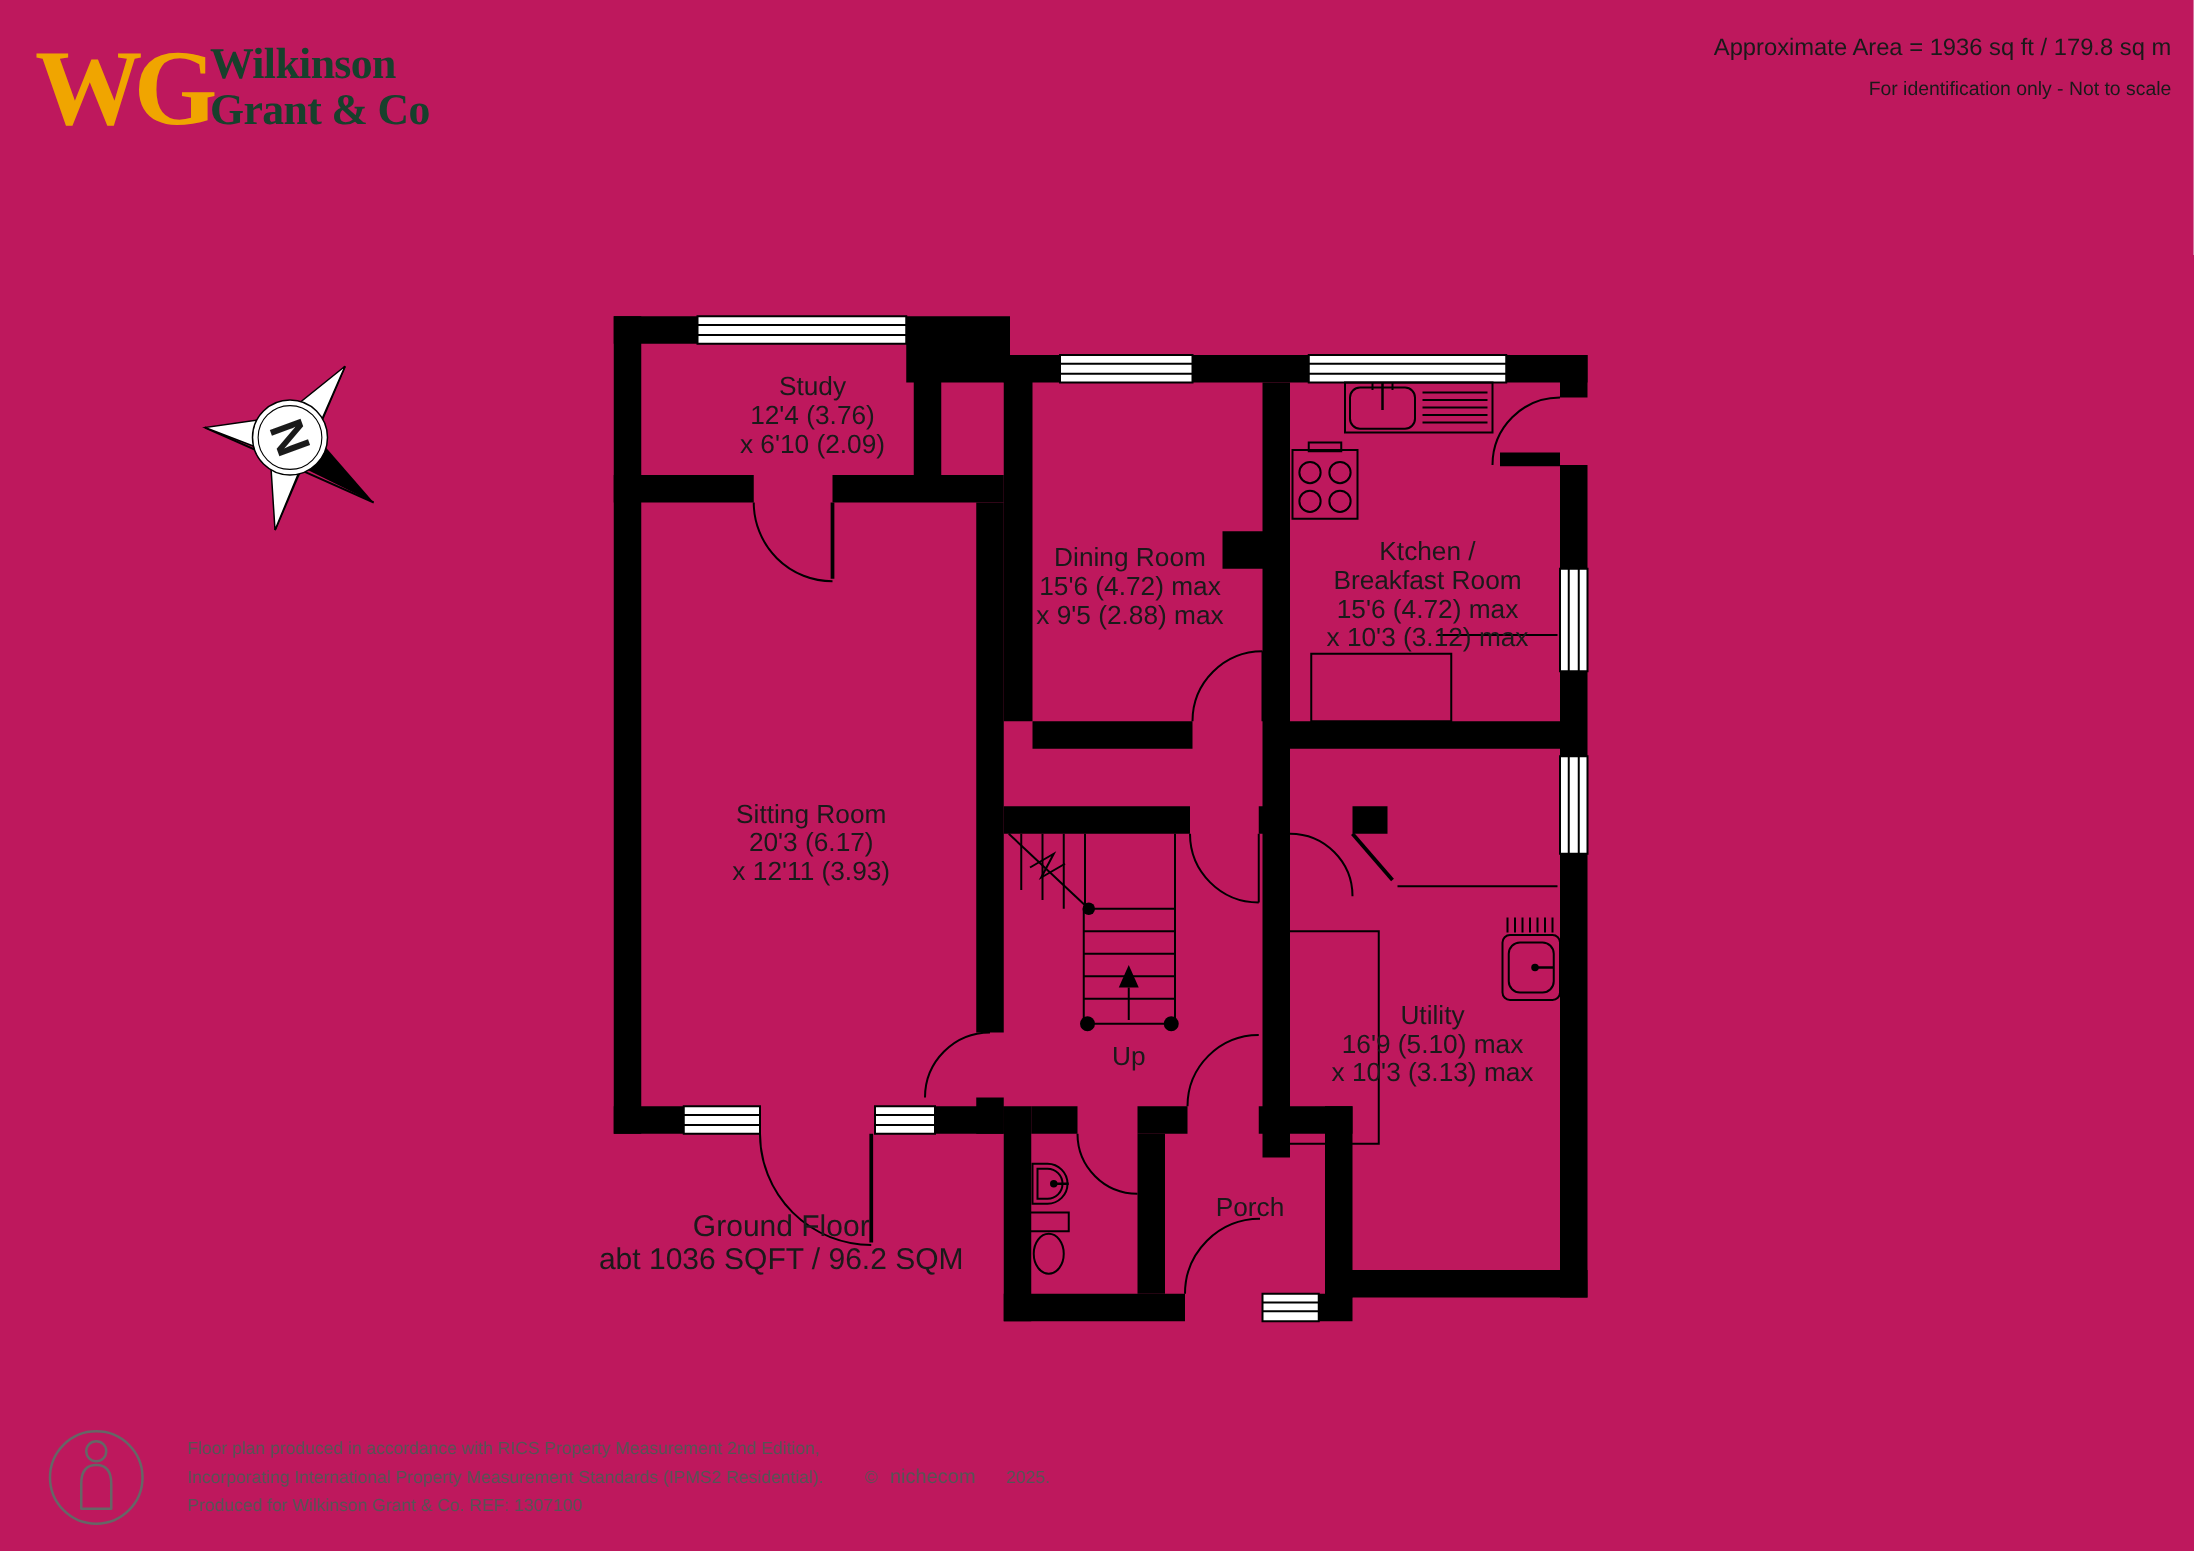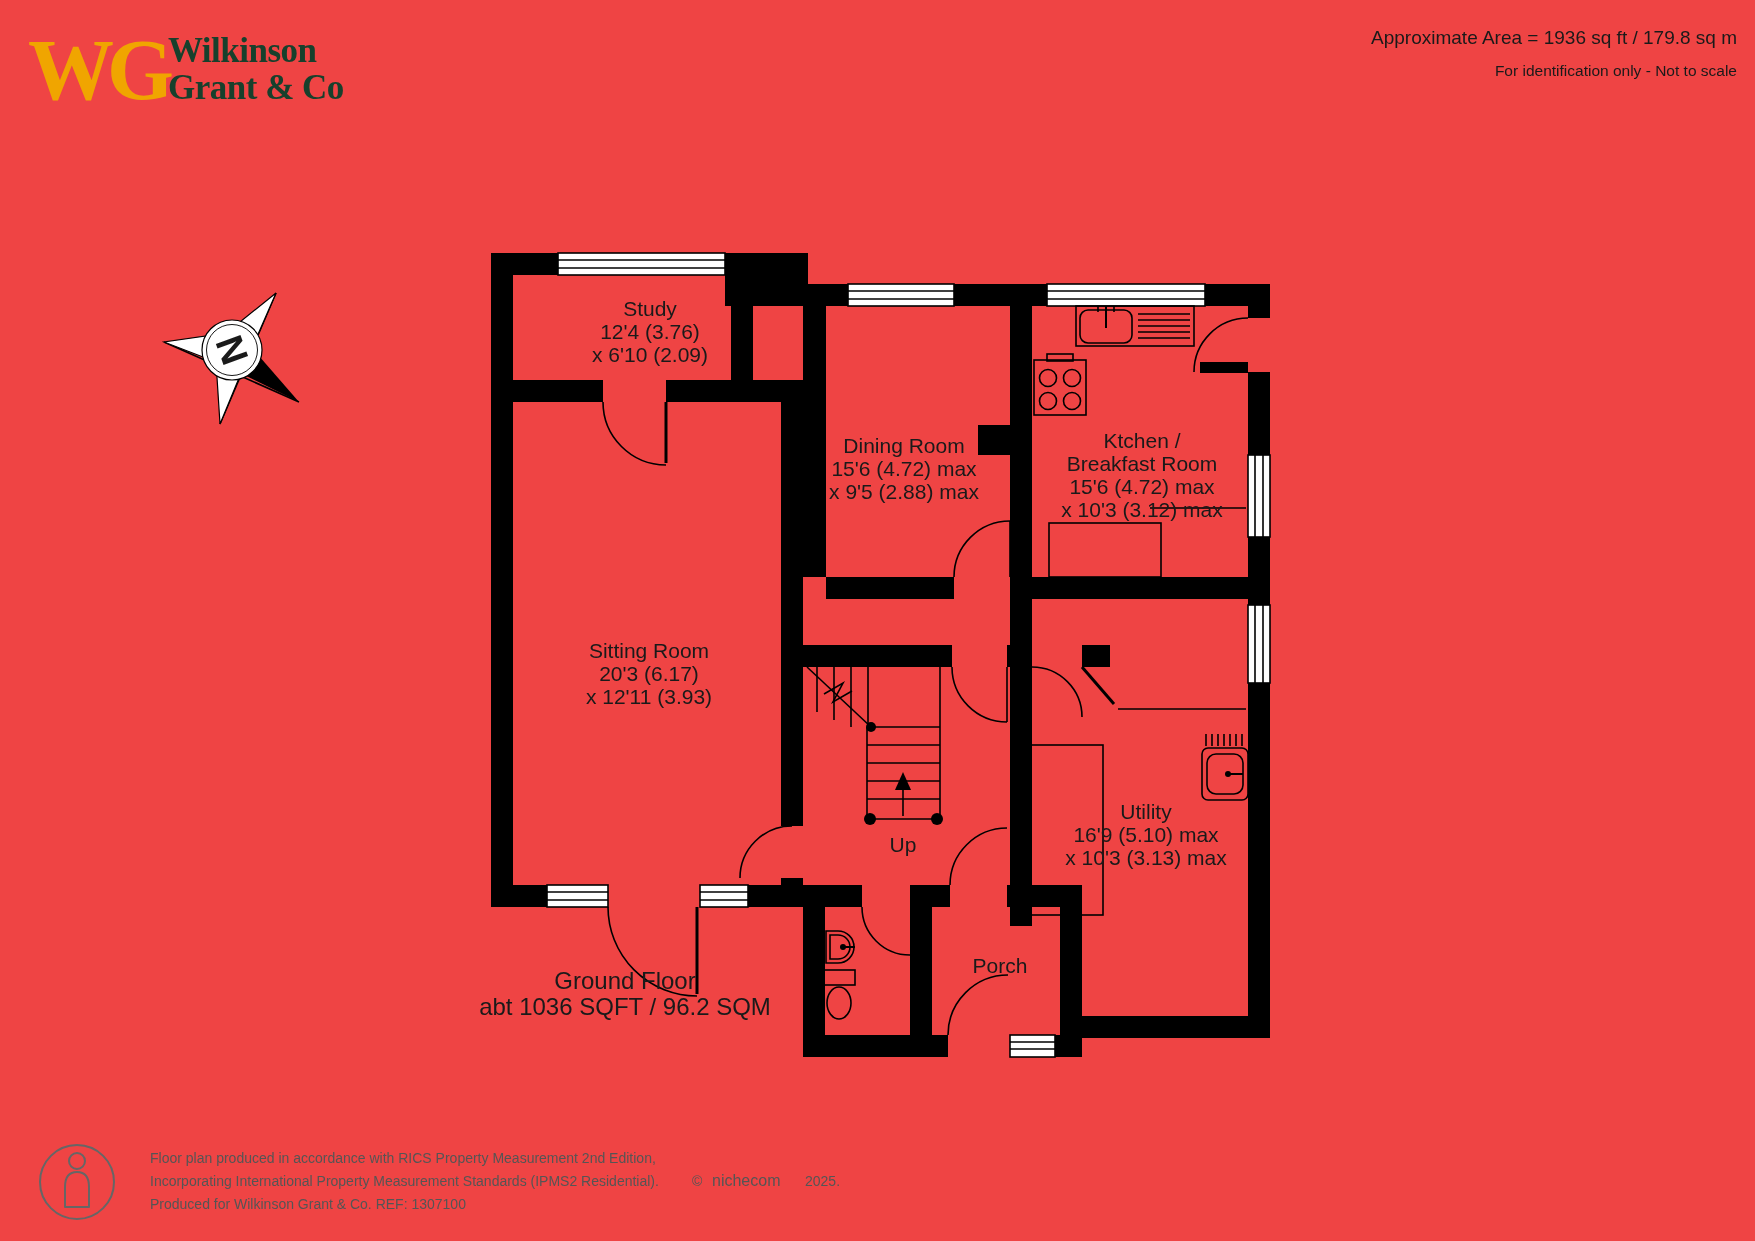--- a/index.html
+++ b/index.html
@@ -1,16 +1,16 @@
 <!DOCTYPE html>
 <html><head>
 <meta charset="utf-8">
 <style>
   html,body{margin:0;padding:0;background:#fff;}
-  #stage{position:relative;width:1755px;height:1241px;background:#ef4444;overflow:hidden;
+  #stage{position:relative;width:1755px;height:1241px;background:#be185d;overflow:hidden;
          font-family:"Liberation Sans",sans-serif;}
   svg text{fill:#1a1a1a;}
   .roomlbl{font-size:21px;text-anchor:middle;}
   .biglbl{font-size:24px;text-anchor:middle;}
   .hdr1{font-size:19px;text-anchor:end;}
   .hdr2{font-size:15.5px;text-anchor:end;}
   .logo-wg{font-family:"Liberation Serif",serif;font-weight:bold;font-size:86px;letter-spacing:-7px;fill:#F0A500;}
   .brand{font-family:"Liberation Serif",serif;font-weight:bold;font-size:35px;fill:#17402C;letter-spacing:-0.5px;}
   .foot{font-size:14px;fill:#555;}
   .vendor{font-size:16px;fill:#555;}

